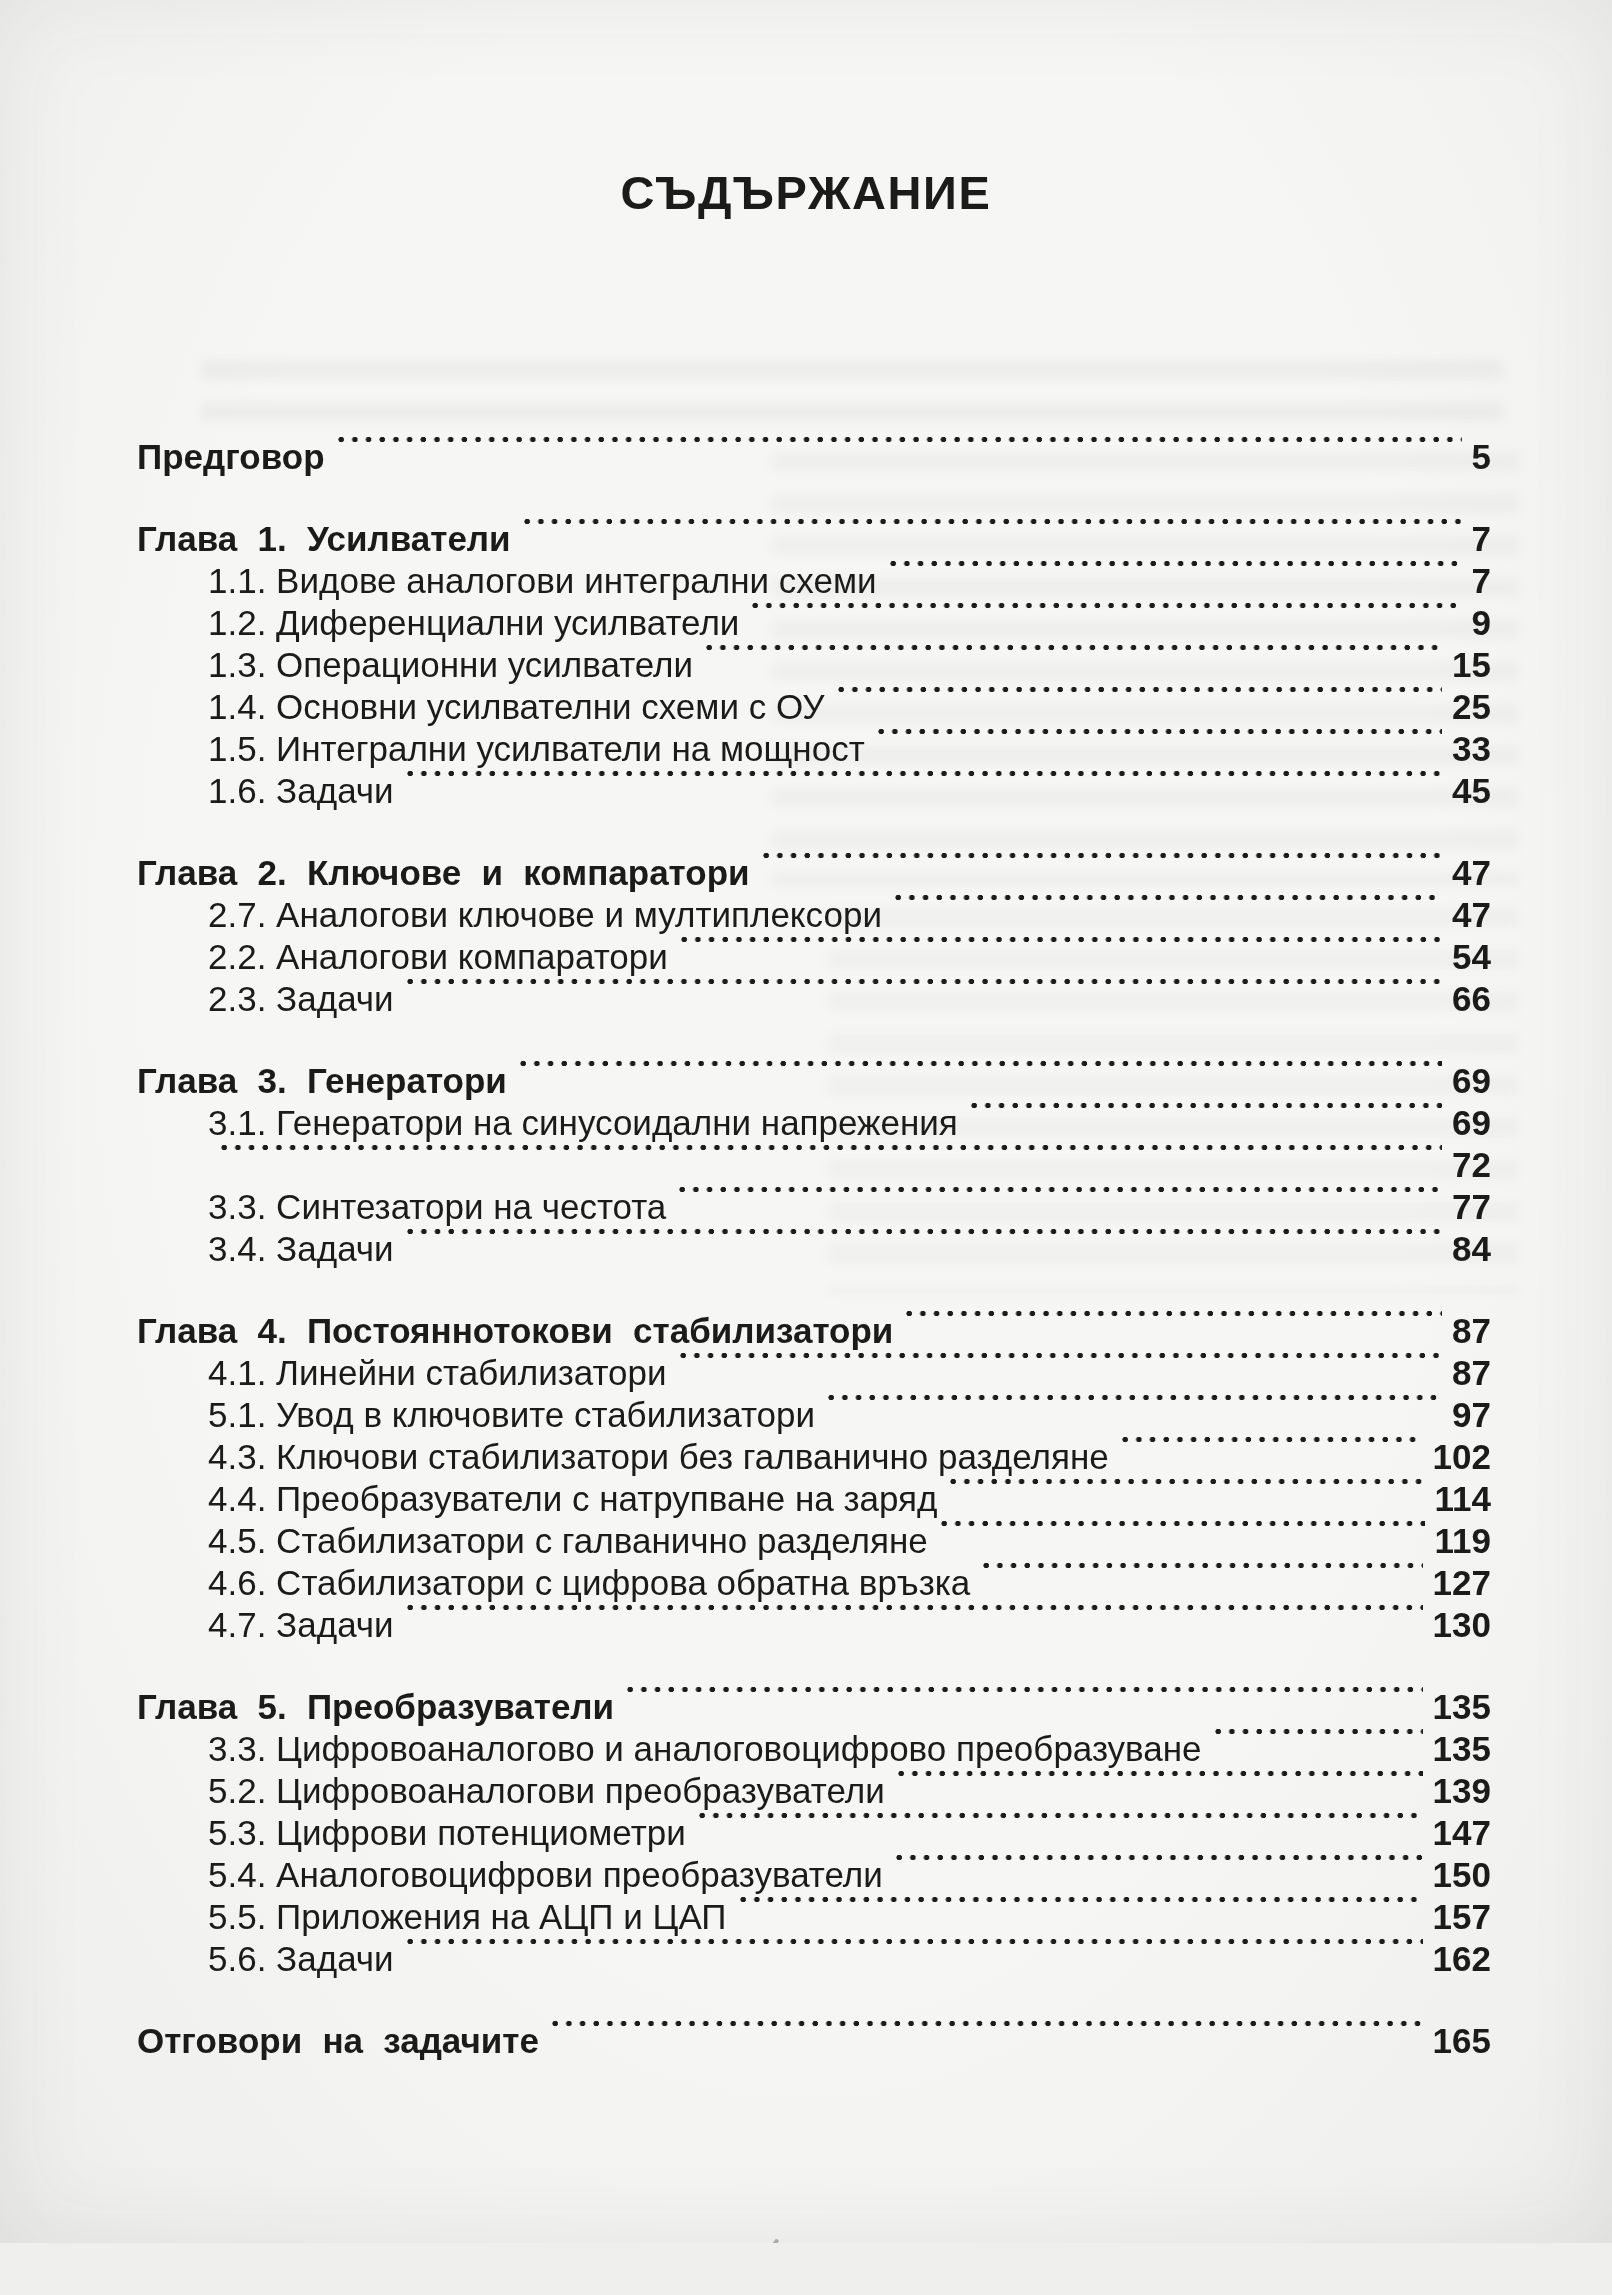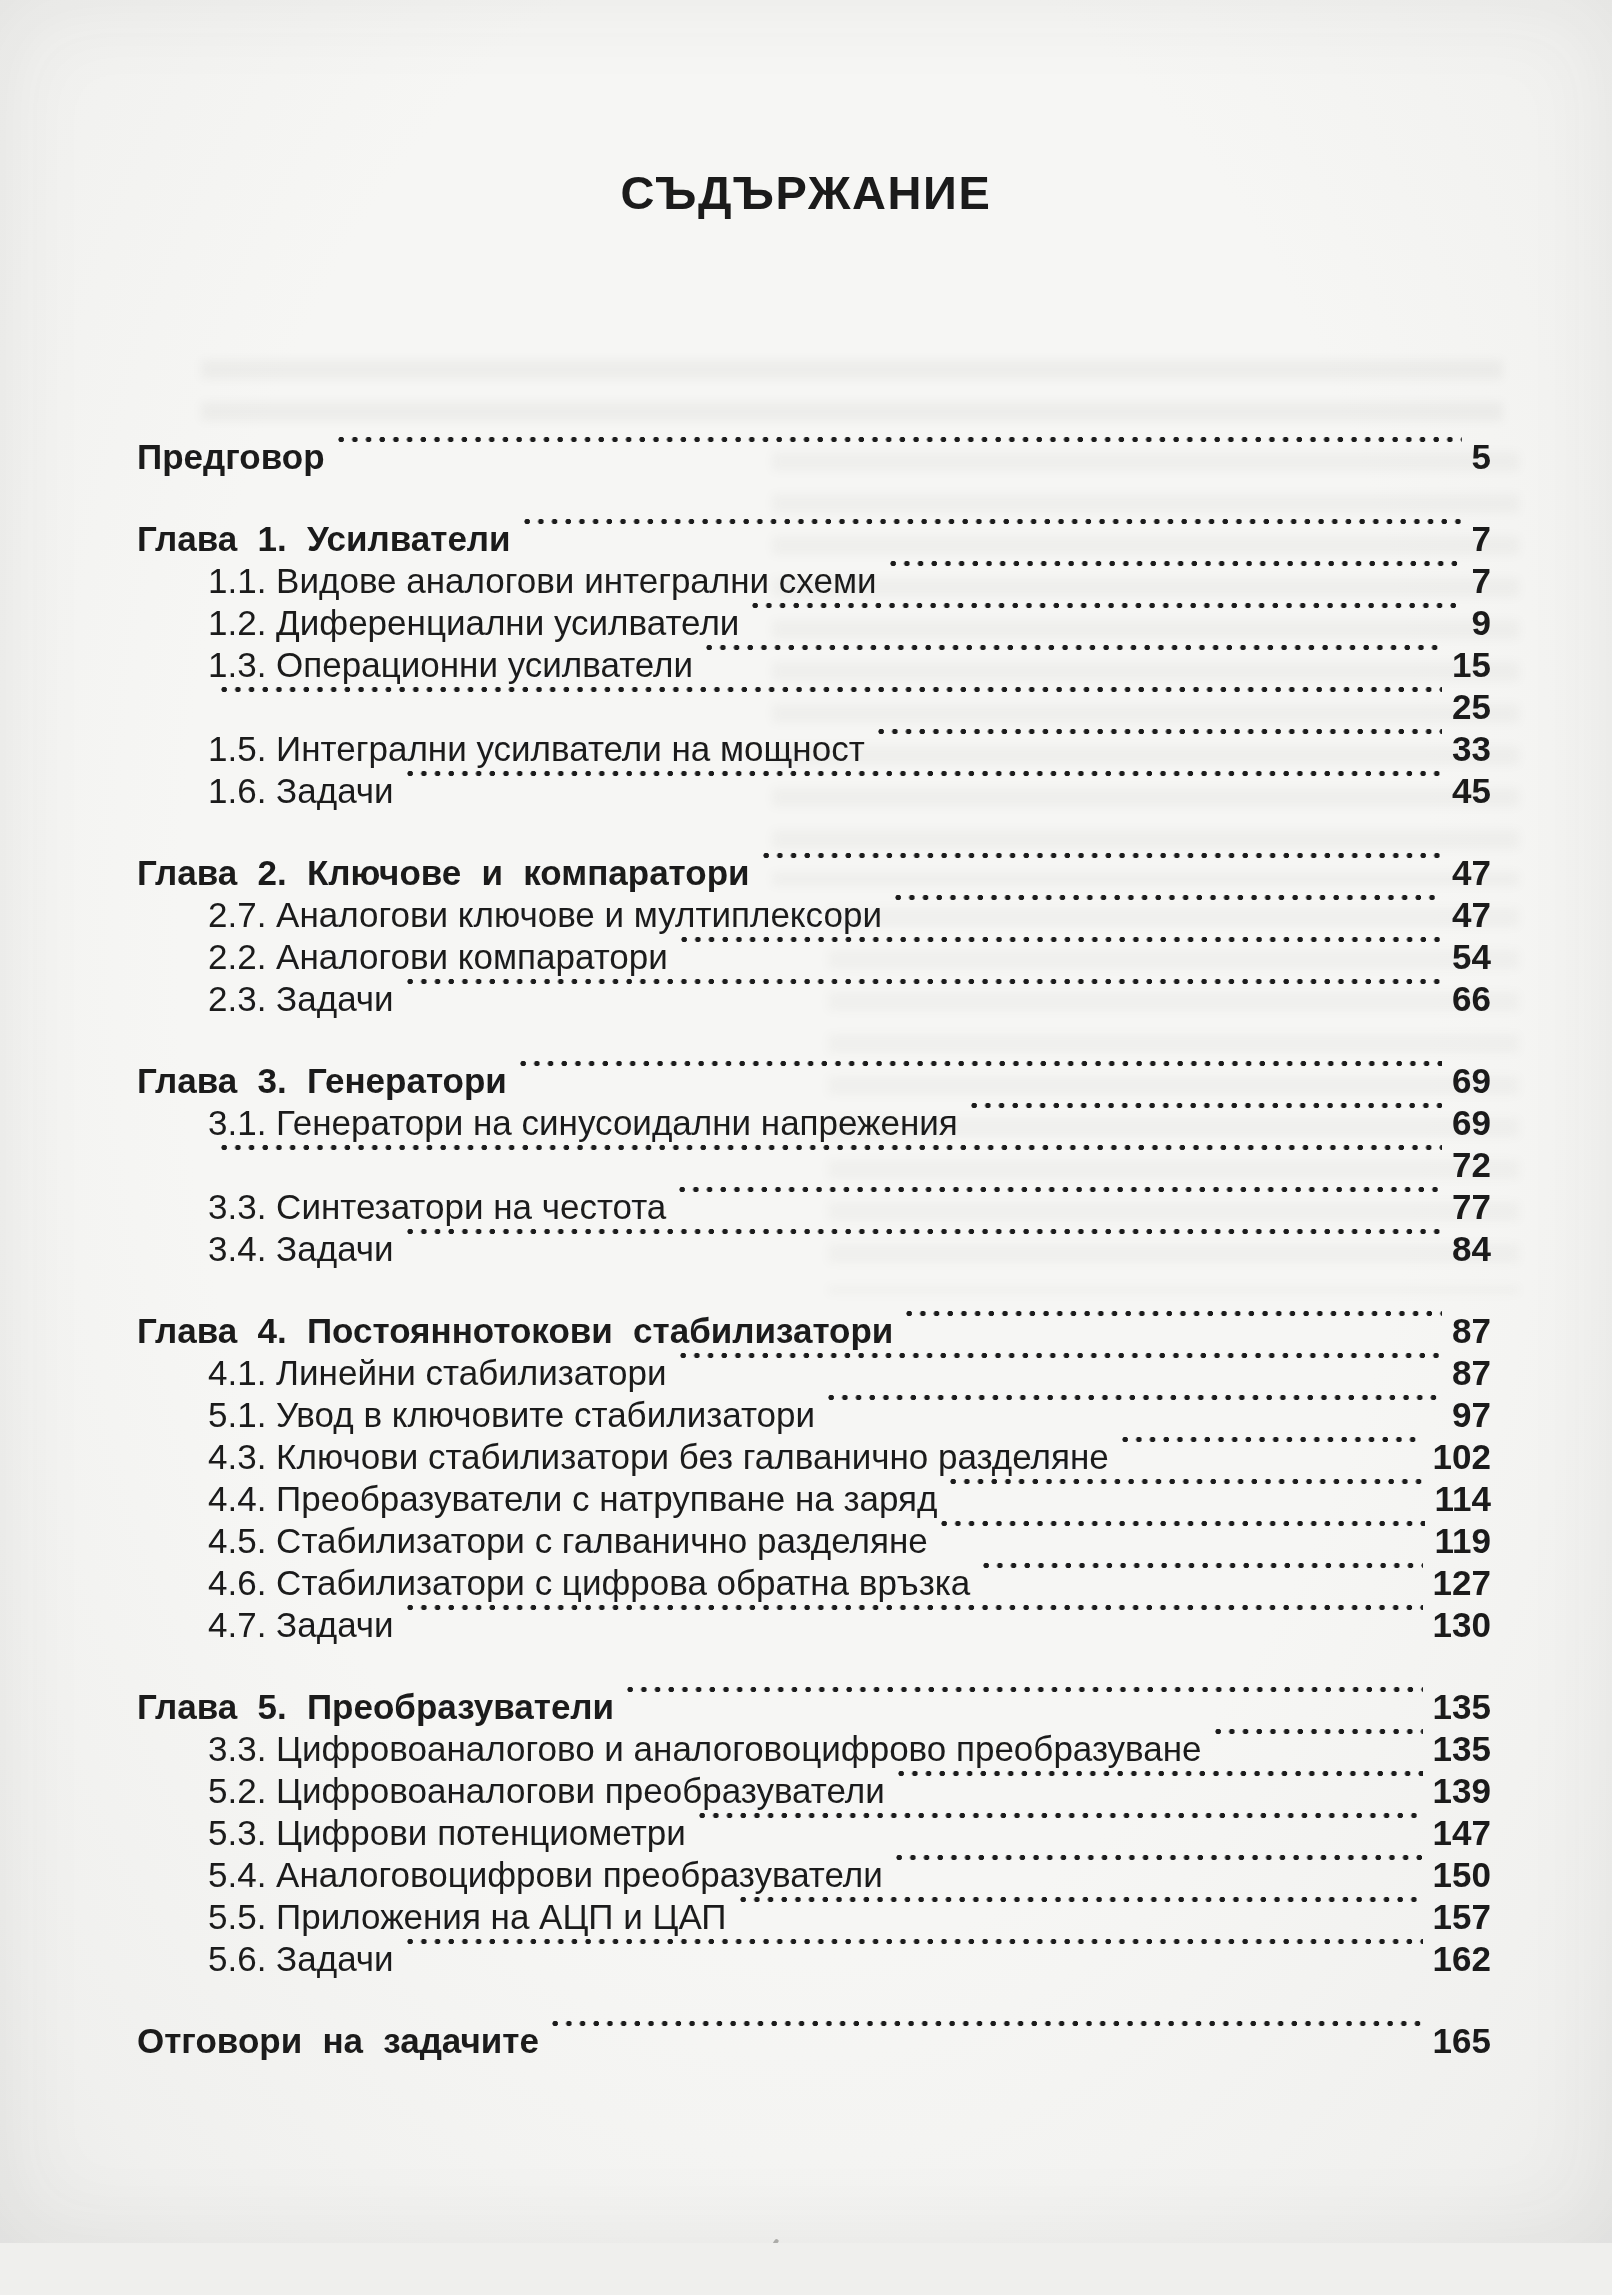--- a/index.html
+++ b/index.html
@@ -108,20 +108,21 @@
           <span class="label">1.2. Диференциални усилватели</span>
           <span class="dots"></span>
           <span class="pnum">9</span>
         </div>
         <div class="row item">
           <span class="label">1.3. Операционни усилватели</span>
           <span class="dots"></span>
           <span class="pnum">15</span>
         </div>
         <div class="row item">
+          <span class="label">1.4. Основни усилвателни схеми с ОУ</span>
           <span class="dots"></span>
           <span class="pnum">25</span>
         </div>
         <div class="row item">
           <span class="label">1.5. Интегрални усилватели на мощност</span>
           <span class="dots"></span>
           <span class="pnum">33</span>
         </div>
         <div class="row item">
           <span class="label">1.6. Задачи</span>

